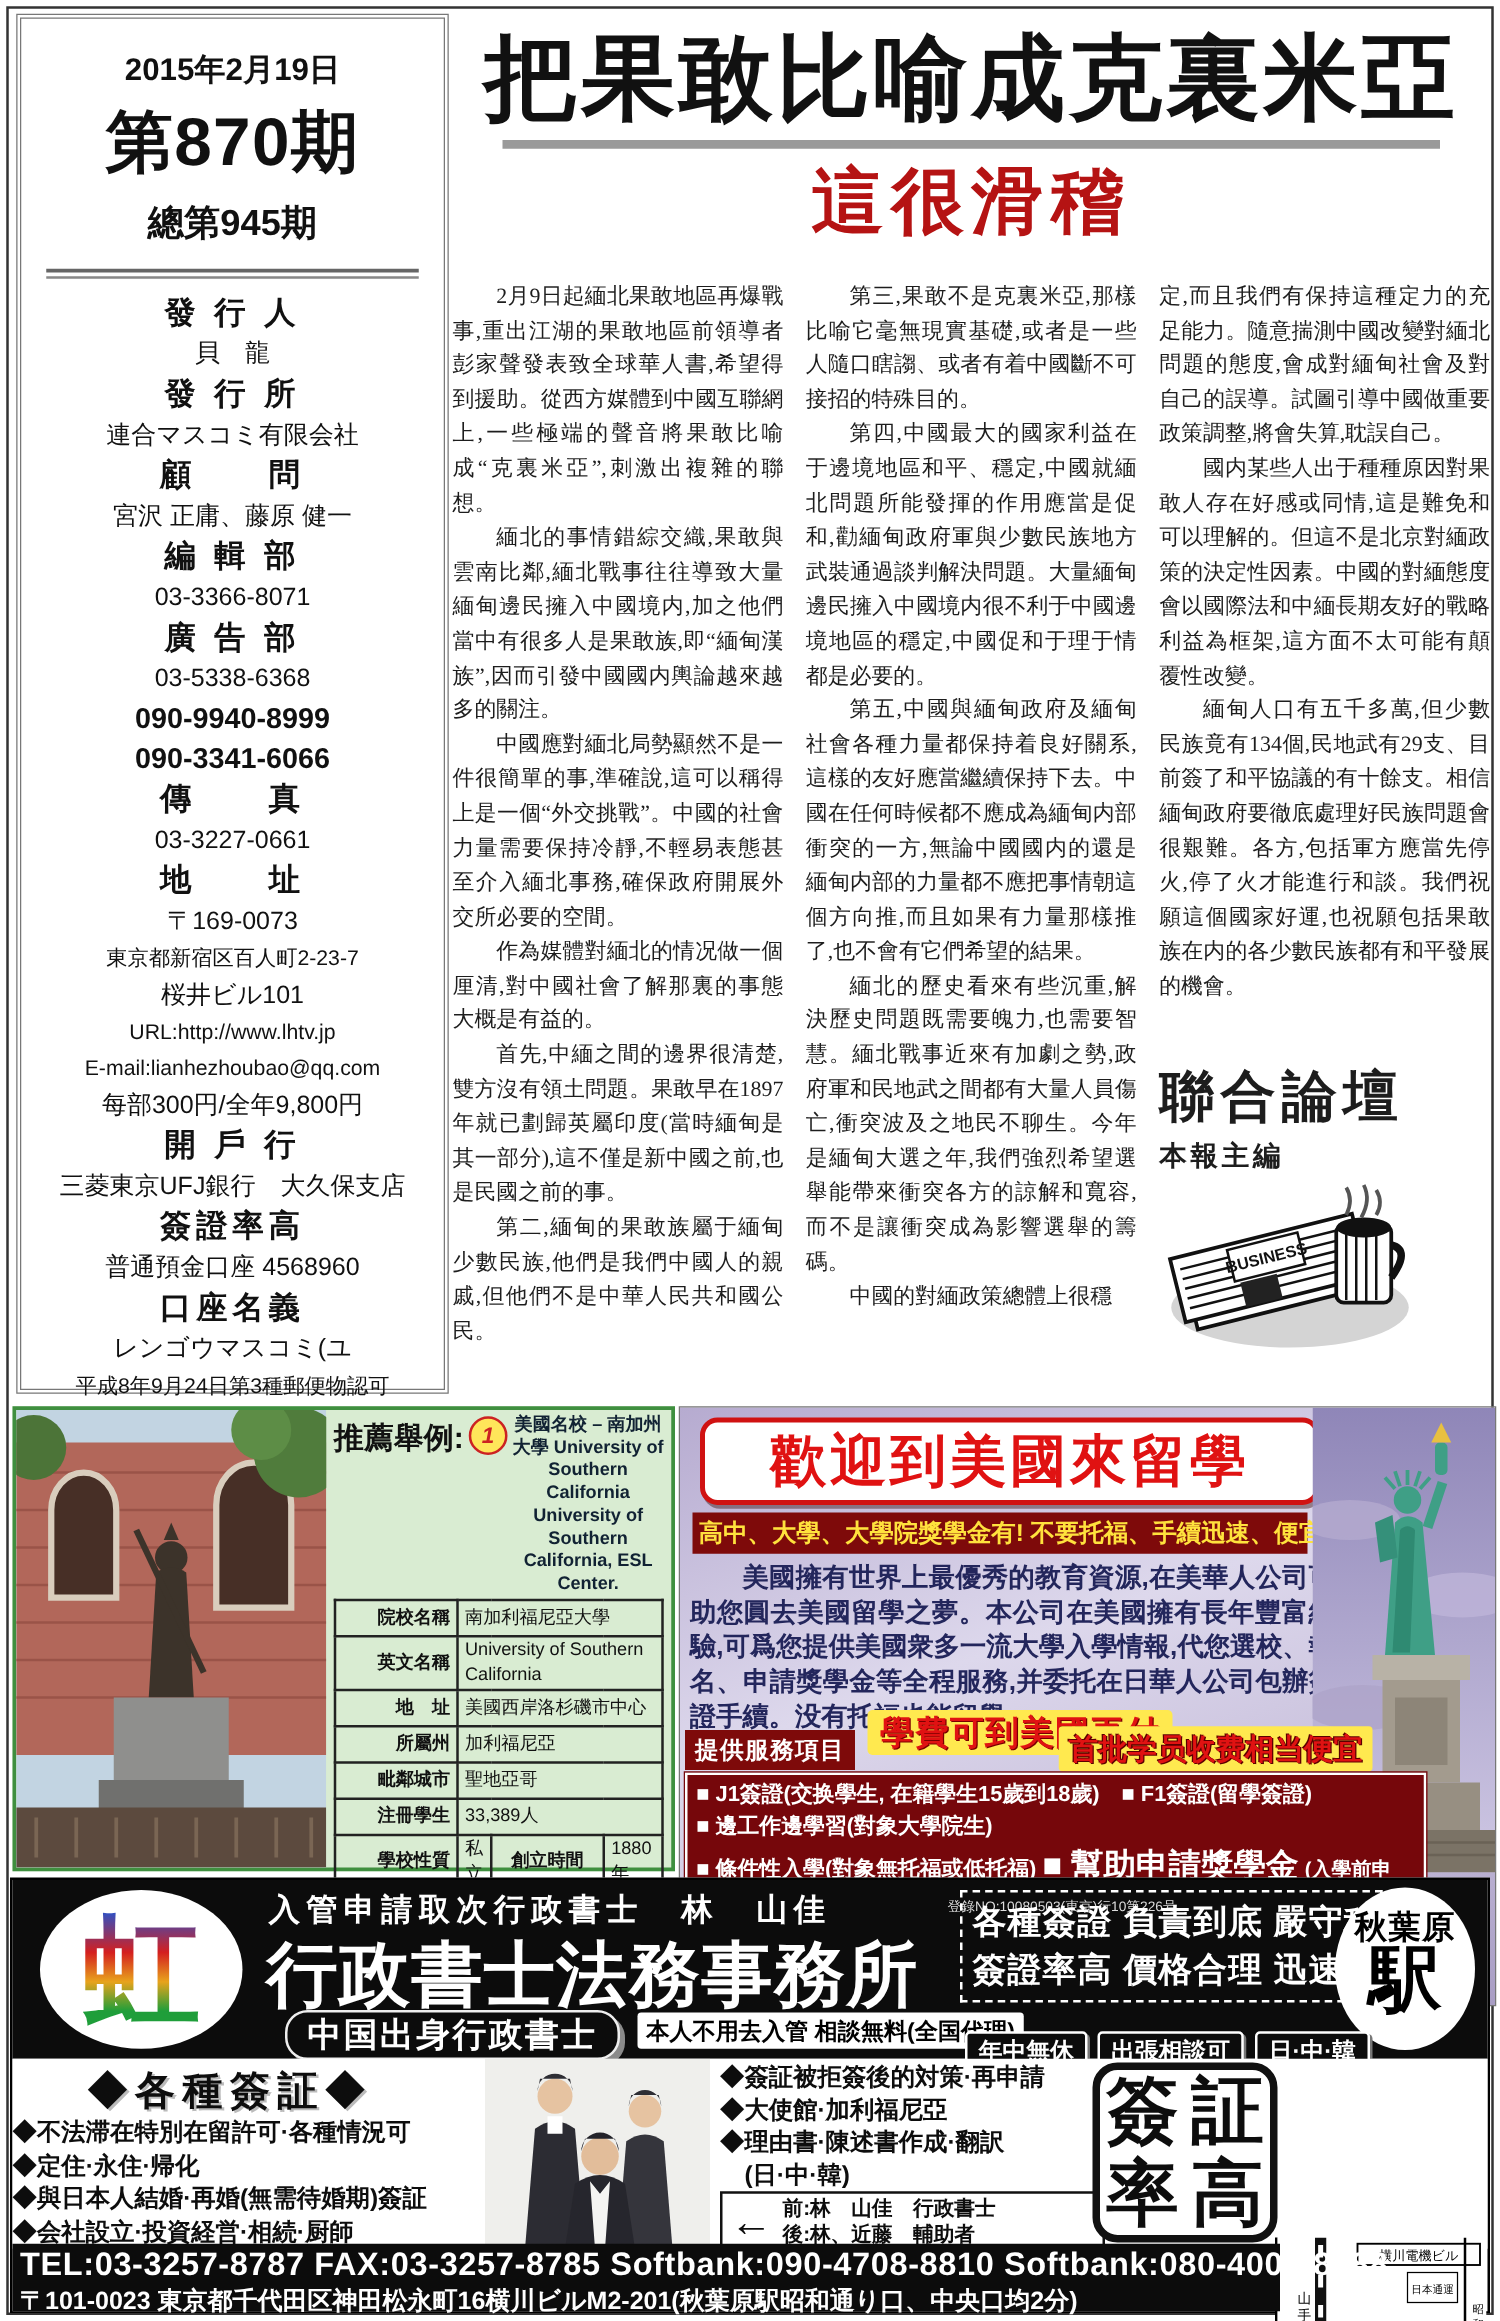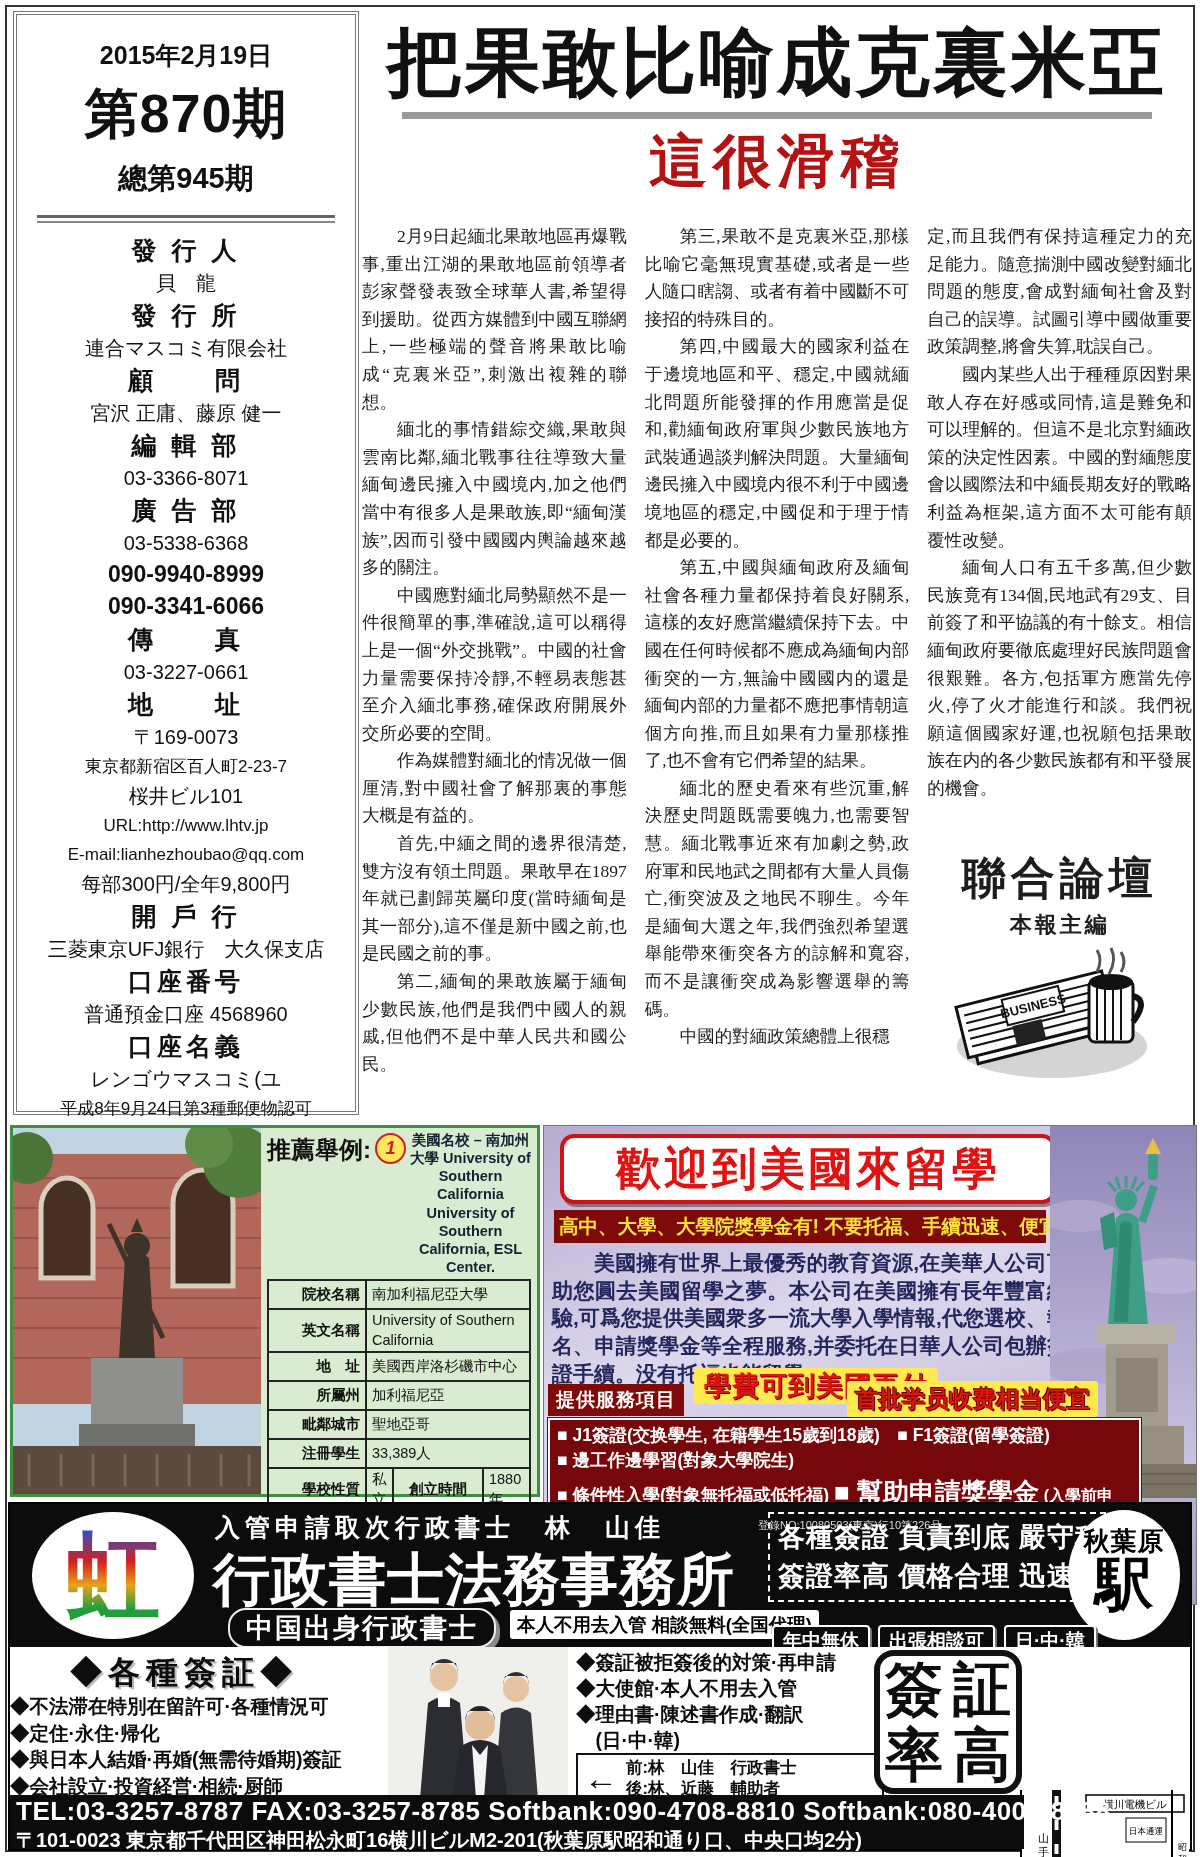--- a/index.html
+++ b/index.html
@@ -24,21 +24,21 @@
   .headline{margin:6px 0 0;font-size:75px;font-weight:900;text-align:center;
             letter-spacing:3px;line-height:1.12;white-space:nowrap;}
   .rule{height:7px;background:#9a9a9a;margin:8px 40px 2px;}
   .subhead{margin:4px 0 0;font-size:58px;font-weight:700;text-align:center;color:#b51313;
            font-family:"DejaVu Serif","Liberation Serif",serif;letter-spacing:6px;}
   .cols{display:flex;gap:18px;margin-top:22px;height:880px;
         font-family:"Liberation Serif",serif;}
   .col{flex:1;font-size:17.5px;line-height:27.6px;text-align:justify;color:#1d1d1d;}
   .col p{margin:0;text-indent:2em;}
   .col p.noindent{text-indent:0;}
-  .forum{margin-top:52px;text-align:center;font-family:"Liberation Sans",sans-serif;}
+  .forum{margin-top:52px;text-align:left;font-family:"Liberation Sans",sans-serif;}
   .forum-title{font-size:44px;font-weight:900;letter-spacing:5px;line-height:1.1;}
   .forum-sub{font-size:22px;font-weight:600;margin-top:8px;letter-spacing:3px;}
 
   
   .ad-usc{position:absolute;left:10px;top:1125px;width:530px;height:372px;
           background:#d9ecd2;border:3px solid #3f8f3f;display:flex;box-sizing:border-box;}
   .usc-photo{flex:0 0 248px;}
   .usc-right{flex:1;padding:3px 6px 2px;box-sizing:border-box;}
   .usc-head{display:flex;align-items:flex-start;gap:4px;}
   .usc-head-label{font-size:24px;font-weight:900;white-space:nowrap;margin-top:3px;}
@@ -169,21 +169,21 @@
       <div class="r-v">03-3227-0661</div>
       <div class="r-h">地　　址</div>
       <div class="r-v">〒169-0073</div>
       <div class="r-vs">東京都新宿区百人町2-23-7</div>
       <div class="r-v">桜井ビル101</div>
       <div class="r-vs">URL:http://www.lhtv.jp</div>
       <div class="r-vs">E-mail:lianhezhoubao@qq.com</div>
       <div class="r-v">每部300円/全年9,800円</div>
       <div class="r-h">開 戶 行</div>
       <div class="r-v">三菱東京UFJ銀行　大久保支店</div>
-      <div class="r-h">口座番号</div>
+      <div class="r-h">簽證率高</div>
       <div class="r-v">普通預金口座 4568960</div>
       <div class="r-h">口座名義</div>
       <div class="r-v">レンゴウマスコミ(ユ</div>
       <div class="r-vs">平成8年9月24日第3種郵便物認可</div>
     </div>
   </div>
 
   <div class="article">
     <h1 class="headline">把果敢比喻成克裏米亞</h1>
     <div class="rule"></div>
@@ -452,21 +452,21 @@
         </g>
         <g>
           <circle cx="92" cy="78" r="15" fill="#e2bd9a"></circle>
           <path d="M77 74 a15 15 0 0 1 30 0 l-3 -10 h-24 z" fill="#23232a"></path>
           <path d="M64 152 l8 -52 q20 -14 40 0 l8 52 z" fill="#26262d"></path>
           <path d="M84 98 l8 10 l8 -10 l-4 54 h-8 z" fill="#f4f4f2"></path>
         </g>
       </svg>
       <div class="visa-rightitems">
         <div>◆簽証被拒簽後的対策·再申請</div>
-        <div>◆大使館·本人不用去入管</div>
+        <div>◆大使館·加利福尼亞</div>
         <div>◆理由書·陳述書作成·翻訳</div>
         <div>　(日·中·韓)</div>
       </div>
       <div class="caption-box">
         <span class="caption-arrow">←</span>
         <span class="caption-lines">
           <div>前:林　山佳　行政書士</div>
           <div>後:林、近藤　輔助者</div>
         </span>
       </div>

